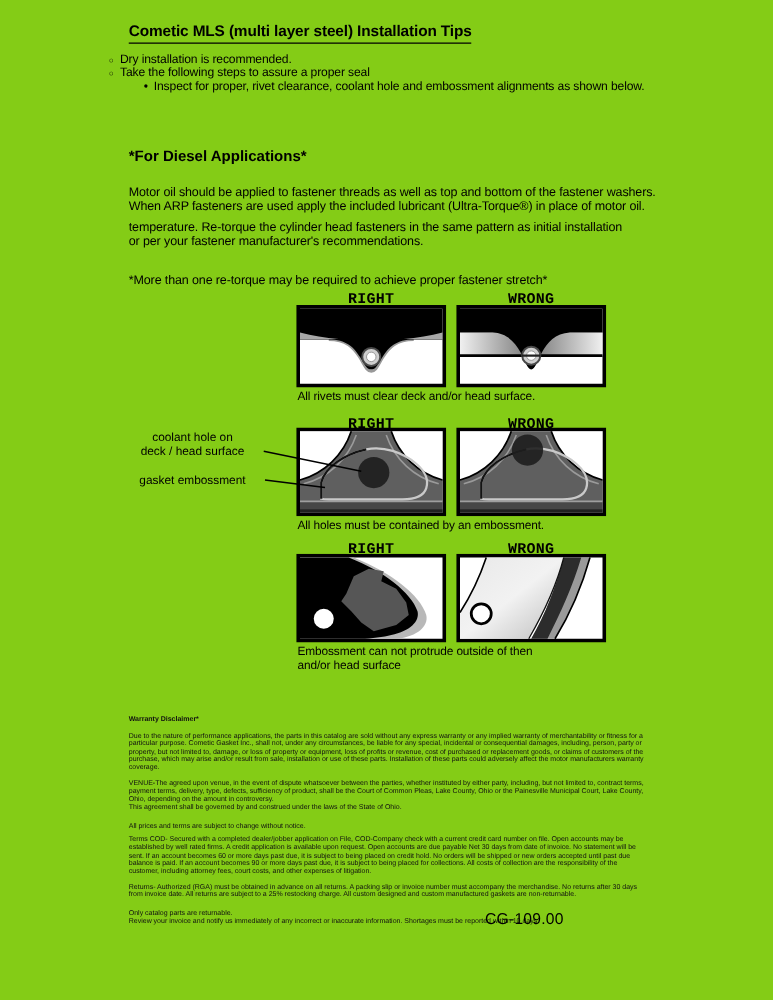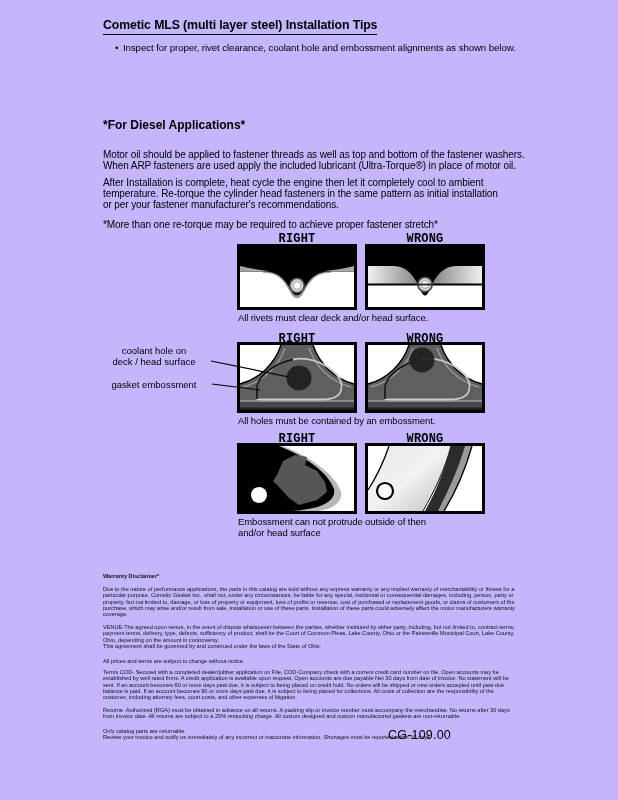--- a/index.html
+++ b/index.html
@@ -1,16 +1,16 @@
 <!DOCTYPE html>
 <html><head>
 <meta charset="utf-8">
 <style>
   html,body{margin:0;padding:0;background:#fff;}
-  .page{position:relative;width:618px;height:800px;background:#c4b5fd;color:#000;
+  .page{position:relative;width:618px;height:800px;background:#84cc16;color:#000;
         font-family:"Liberation Sans","DejaVu Sans",sans-serif;overflow:hidden;}
 
   .title{position:absolute;left:103px;top:18px;font-size:12.3px;font-weight:bold;
          letter-spacing:-0.1px;border-bottom:1.6px solid #000;padding-bottom:2px;white-space:nowrap;}
 
   .bullets{position:absolute;left:87px;top:42px;font-size:9.7px;line-height:11.2px;
            letter-spacing:-0.1px;white-space:nowrap;}
   .b-row{position:relative;padding-left:9px;}
   .b-row::before{content:"○";position:absolute;left:0;top:1px;font-size:6.5px;}
   .b-sub{position:relative;padding-left:36px;}
@@ -41,32 +41,33 @@
   svg{display:block;}
 </style>
 </head>
 <body>
 
 <div class="page">
 
   <div class="title">Cometic MLS (multi layer steel) Installation Tips</div>
 
   <div class="bullets">
+    <div class="b-row">Dry installation is recommended.</div>
+    <div class="b-row">Take the following steps to assure a proper seal</div>
     <div class="b-sub">Inspect for proper, rivet clearance, coolant hole and embossment alignments as shown below.</div>
   </div>
 
   <div class="h-diesel">*For Diesel Applications*</div>
 
   <div class="para" id="para1">
     <div>Motor oil should be applied to fastener threads as well as top and bottom of the fastener washers.</div>
     <div>When ARP fasteners are used apply the included lubricant (Ultra-Torque®) in place of motor oil.</div>
   </div>
 
   <div class="para" id="para2">
-    <div>After Installation is complete, heat cycle the engine then let it completely cool to ambient</div>
     <div>temperature. Re-torque the cylinder head fasteners in the same pattern as initial installation</div>
     <div>or per your fastener manufacturer's recommendations.</div>
   </div>
 
   <div class="para" id="note">*More than one re-torque may be required to achieve proper fastener stretch*</div>
 
   <div class="dl" style="left:237px;top:232px">RIGHT</div>
   <div class="dl" style="left:365px;top:232px">WRONG</div>
 
   <svg class="panel" style="left:237px;top:244px" viewBox="0 0 120 66">

